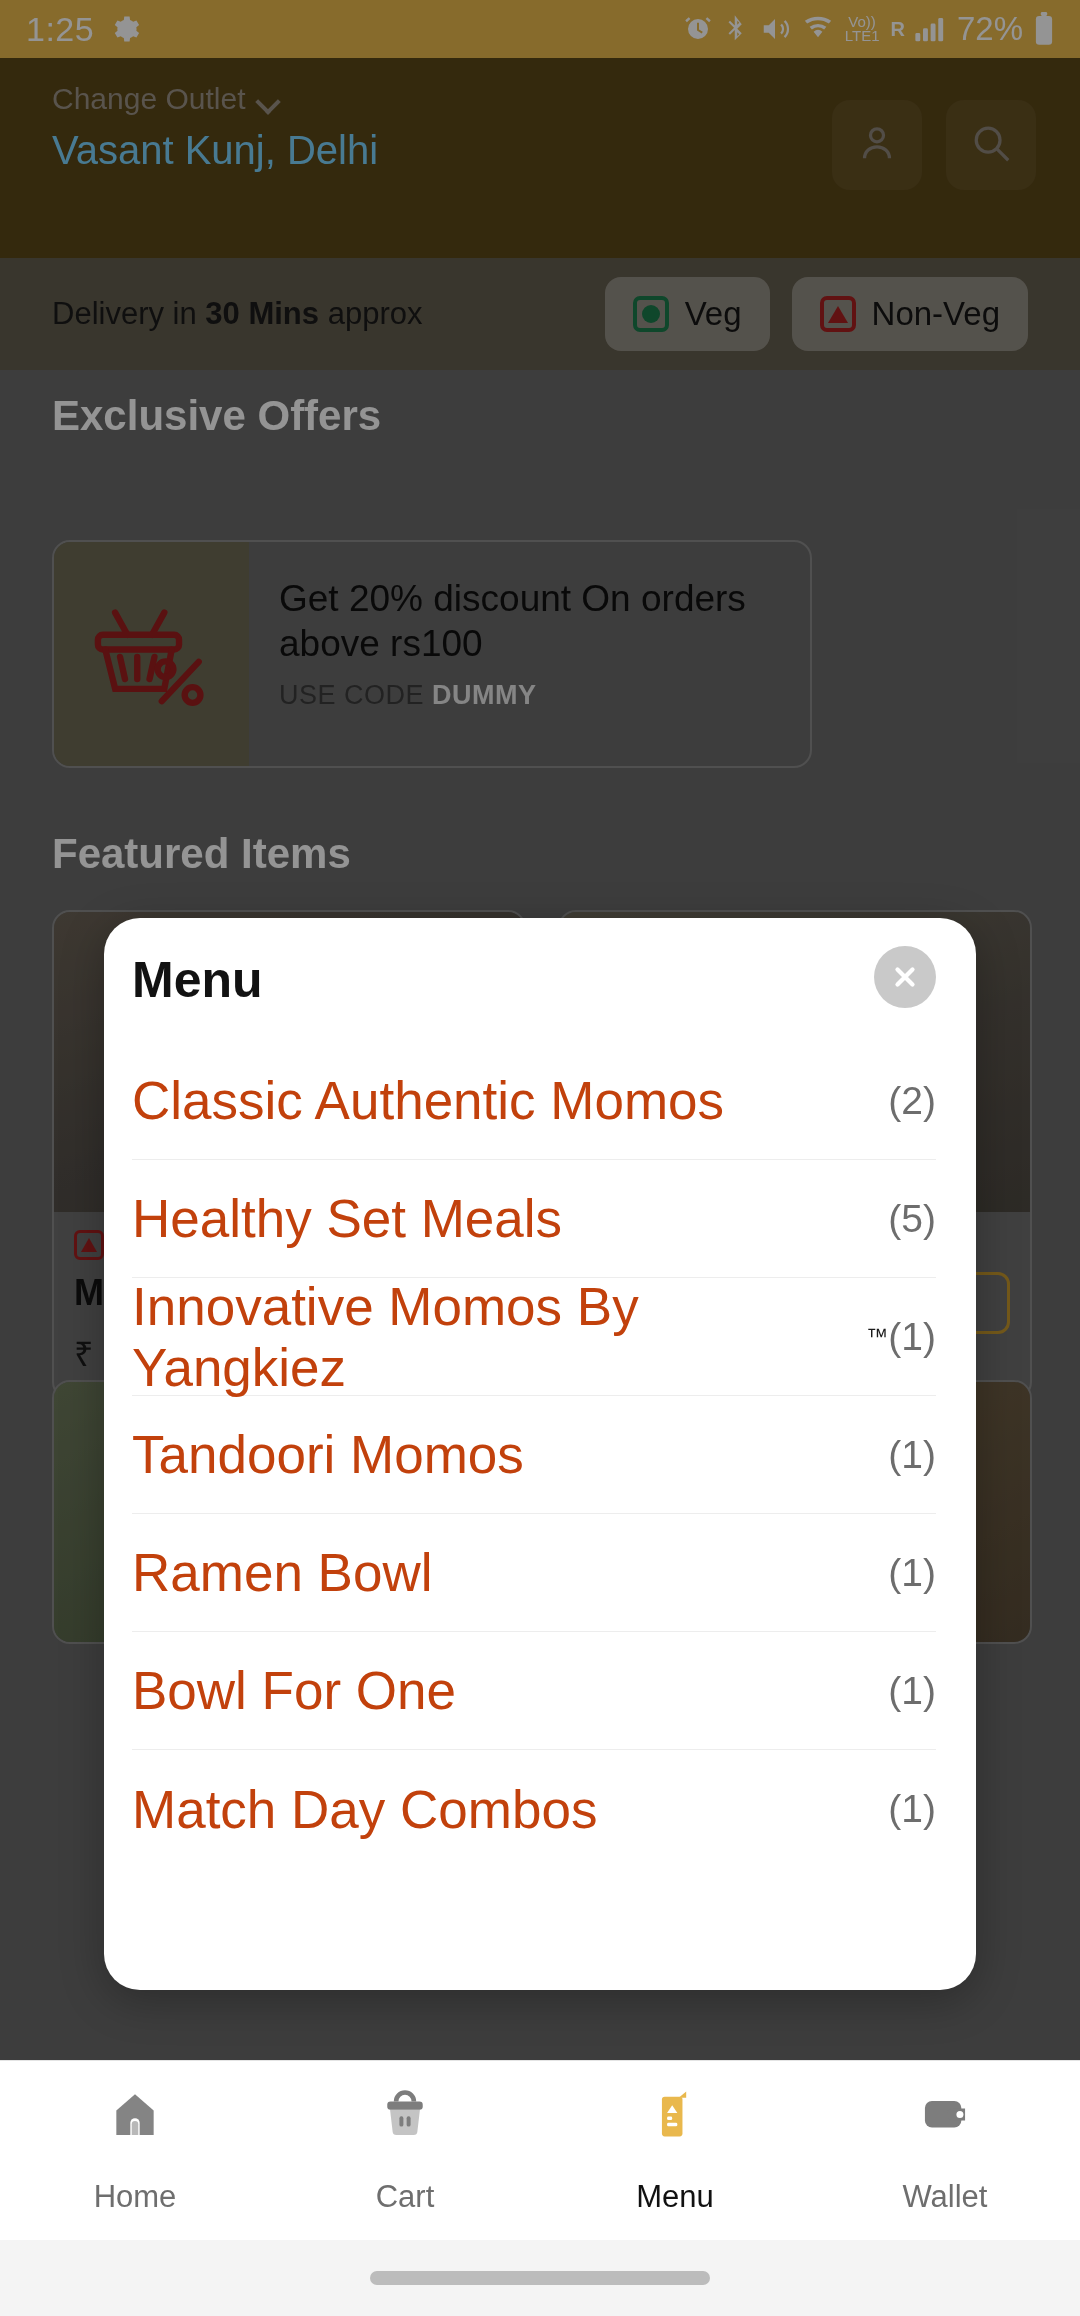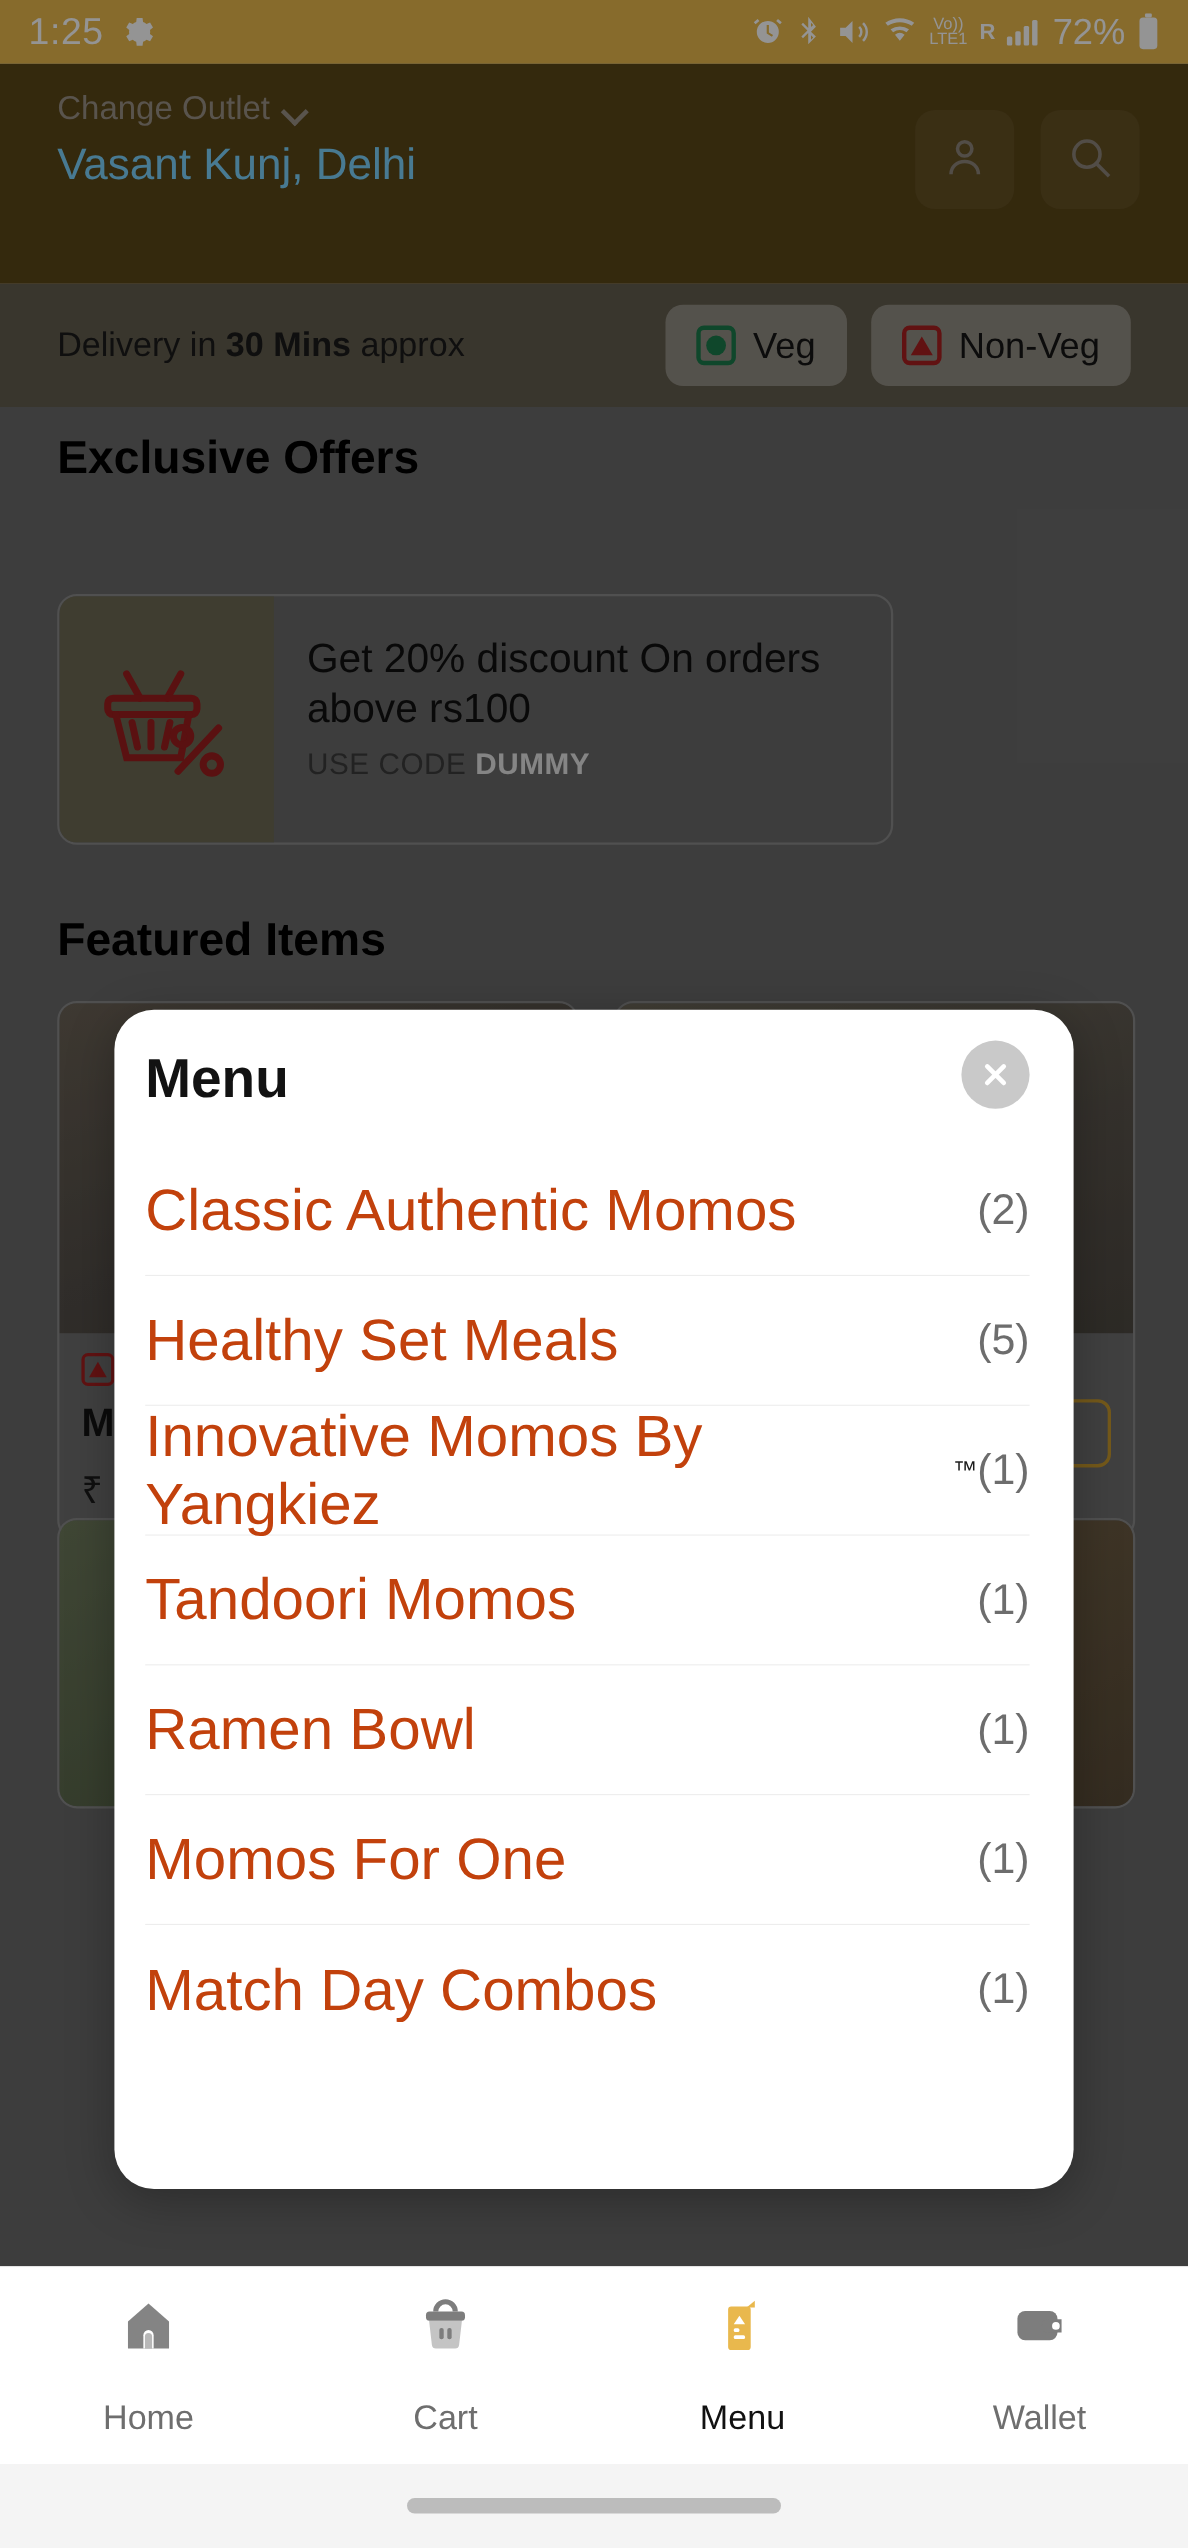--- a/index.html
+++ b/index.html
@@ -81,21 +81,21 @@
     border-left:10px solid transparent; border-right:10px solid transparent;
     border-bottom:17px solid #a81f1f;
   }
 
   
   .dim-body {
     position:absolute; top:370px; left:0; width:1080px; height:1700px;
     background:#6a6a6a;
   }
   .sec-title {
-    position:absolute; left:52px; font-size:42px; font-weight:700; color:#000000;
+    position:absolute; left:52px; font-size:42px; font-weight:700; color:#ffffff;
   }
   .offer-card {
     position:absolute; left:52px; top:170px; width:760px; height:228px;
     border:2px solid #8a8a8a; border-radius:18px; display:flex; overflow:hidden;
   }
   .offer-thumb {
     width:195px; height:100%; background:#6d6a54;
     display:flex; align-items:center; justify-content:center;
   }
   .offer-body { flex:1; padding:34px 0 0 30px; }
@@ -361,21 +361,21 @@
       </div>
       <div class="menu-item">
         <span class="mi-label">Tandoori Momos</span>
         <span class="mi-count">(1)</span>
       </div>
       <div class="menu-item">
         <span class="mi-label">Ramen Bowl</span>
         <span class="mi-count">(1)</span>
       </div>
       <div class="menu-item">
-        <span class="mi-label">Momos For One</span>
+        <span class="mi-label">Bowl For One</span>
         <span class="mi-count">(1)</span>
       </div>
       <div class="menu-item">
         <span class="mi-label">Match Day Combos</span>
         <span class="mi-count">(1)</span>
       </div>
     </div>
 </div>
 
 <div class="bottom-nav" id="bottom-nav">

